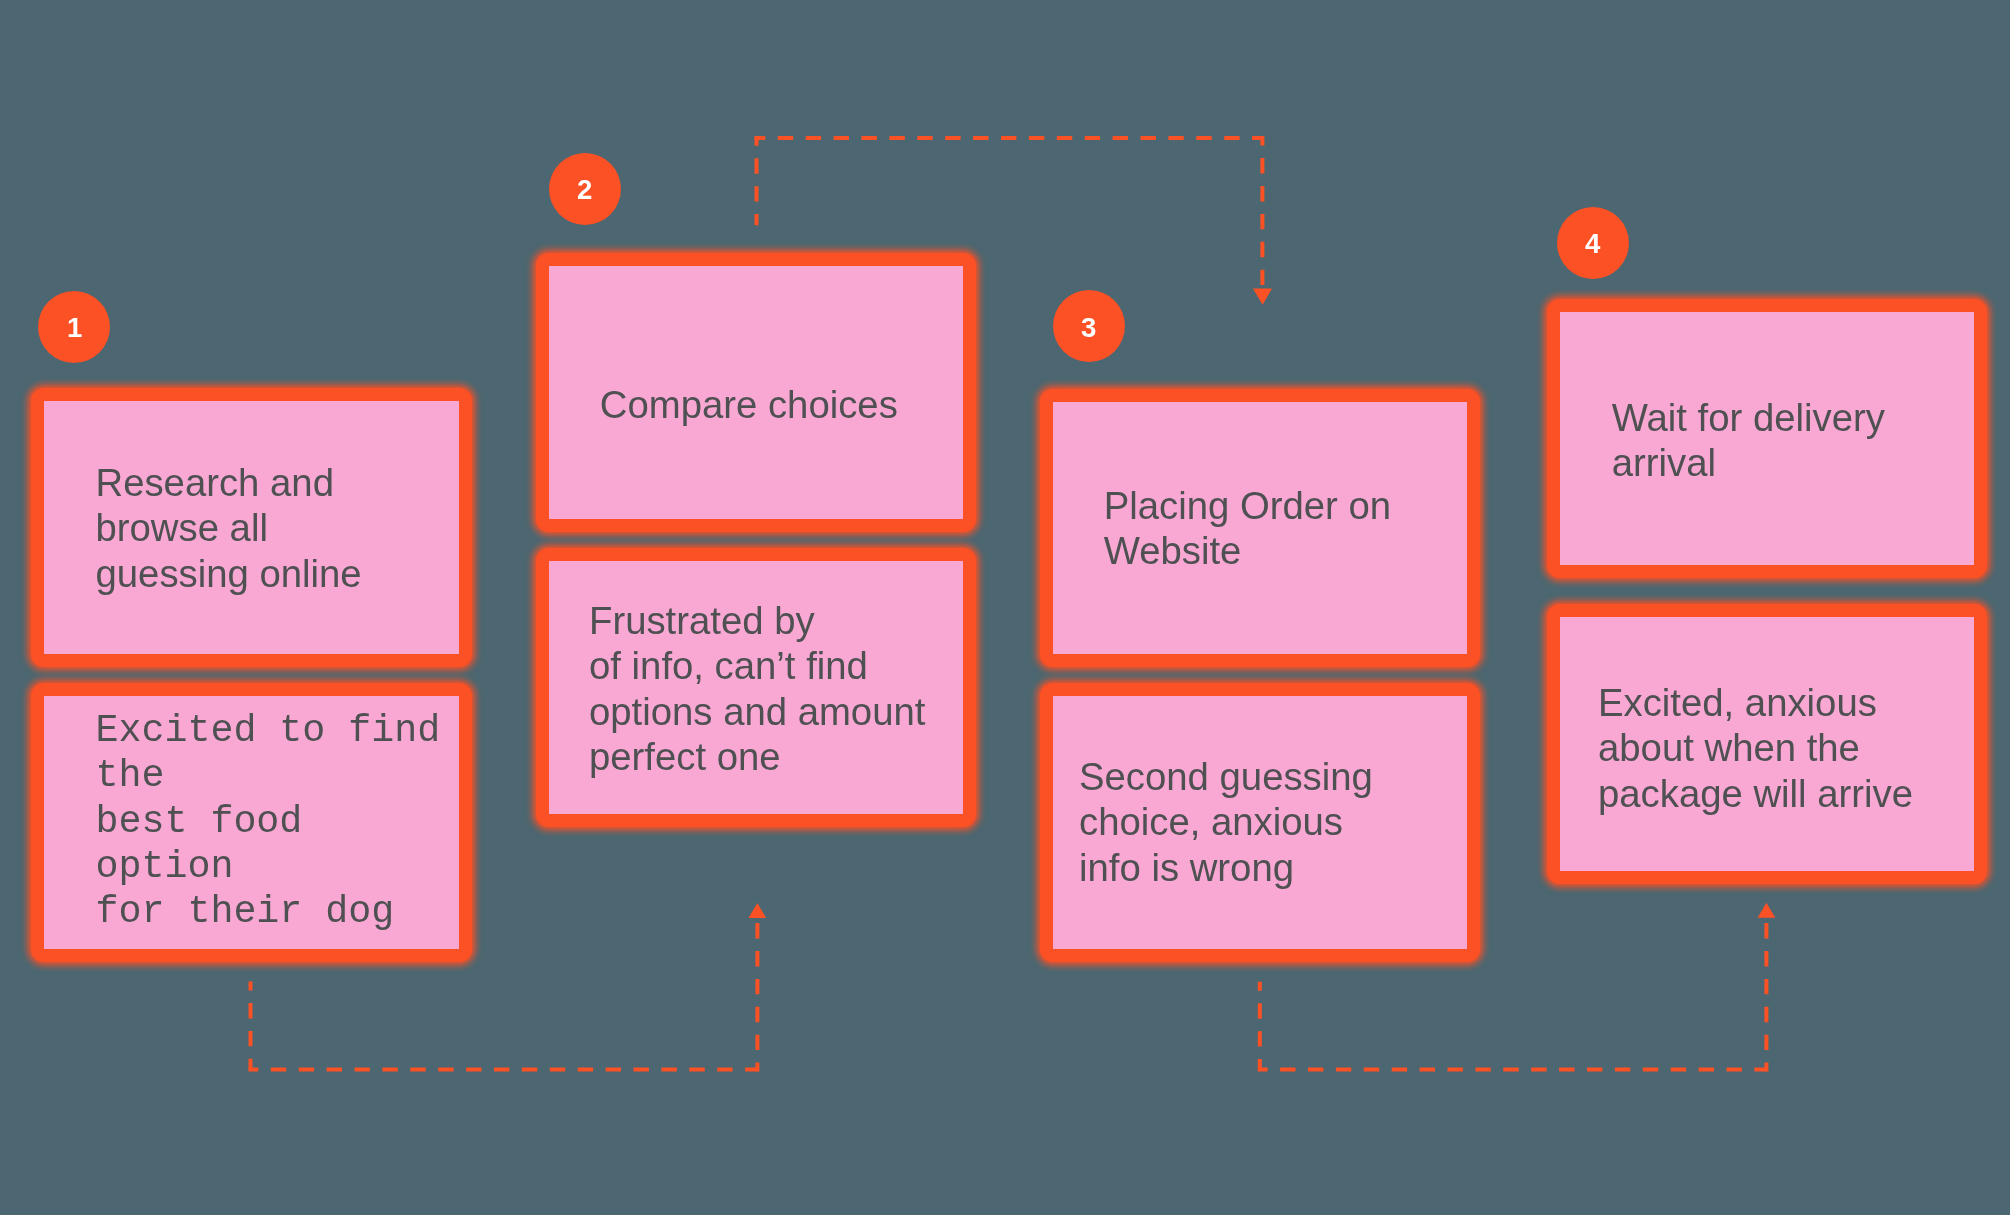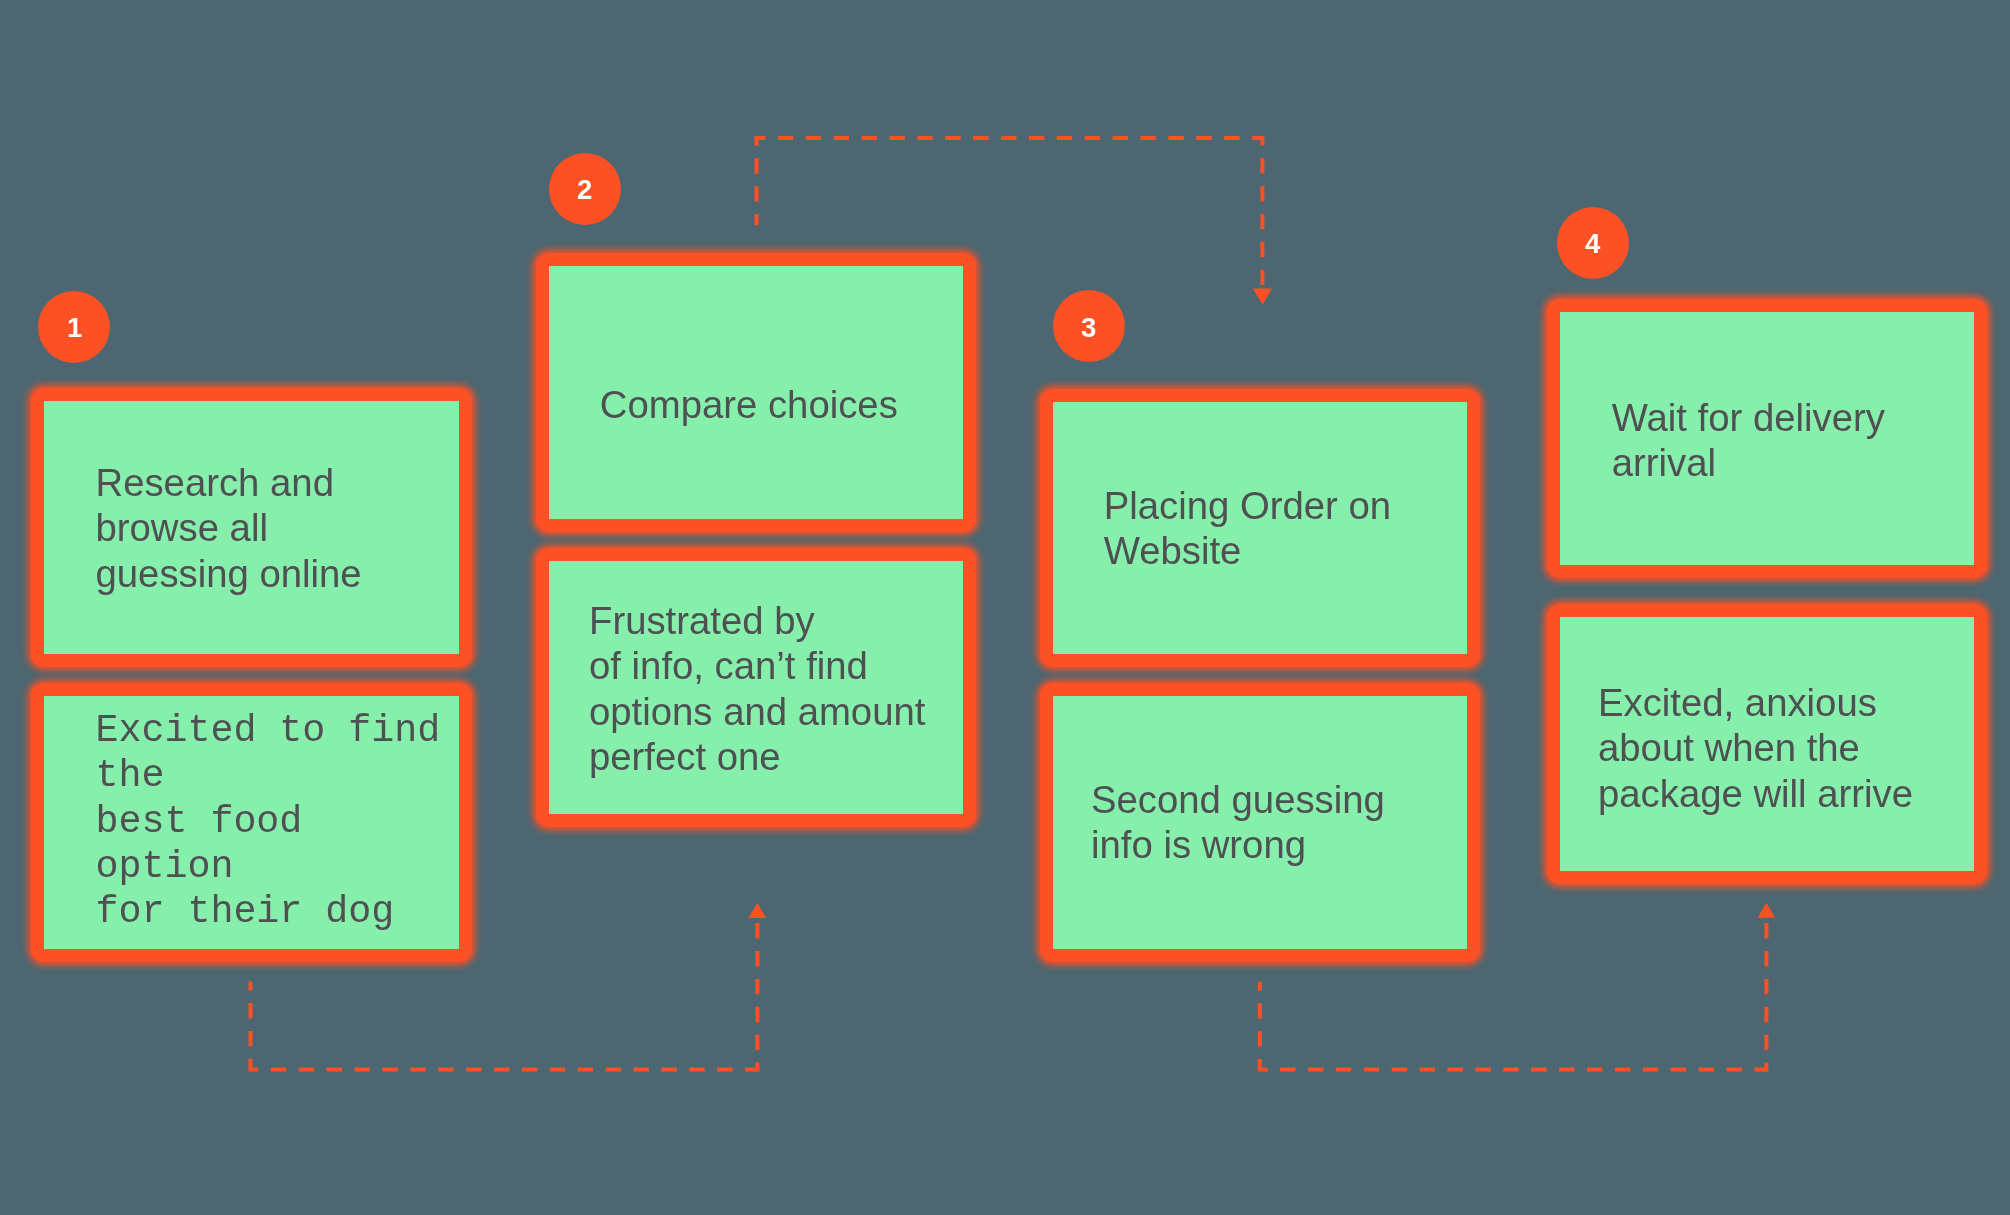--- a/index.html
+++ b/index.html
@@ -7,21 +7,21 @@
   body {
     width:2010px; height:1215px;
     background:#4c6771;
     font-family:"Liberation Sans", sans-serif;
     overflow:hidden;
   }
   .stage-canvas { position:relative; width:2010px; height:1215px; }
 
   .card {
     position:absolute;
-    background:#86efac;
+    background:#f9a8d4;
     border:13px solid #fc5025;
     border-radius:13px;
     box-sizing:content-box;
     box-shadow:0 0 7px 2.5px rgba(252,80,37,1);
     display:flex;
     align-items:center;
   }
   .card .txt {
     width:100%;
     box-sizing:border-box;
@@ -118,22 +118,23 @@
         <span class="ln">perfect one</span>
       </div>
     </div>
     <div class="card" style="left:1039.8px;top:388.5px;width:414.2px;height:252.8px;">
       <div class="txt left" style="padding-left:50.7px;transform:translateY(0.0px);">
         <span class="ln">Placing Order on</span>
         <span class="ln">Website</span>
       </div>
     </div>
     <div class="card" style="left:1039.8px;top:682.7px;width:414.2px;height:253.3px;">
-      <div class="txt left" style="padding-left:38px;transform:translateY(0.3px);">
+      <div class="txt left" style="padding-left:26px;transform:translateY(0.3px);">
         <span class="ln">Second guessing</span>
+        <span class="ln">choice, anxious</span>
         <span class="ln">info is wrong</span>
       </div>
     </div>
     <div class="card" style="left:1547.0px;top:298.6px;width:414.0px;height:253.5px;">
       <div class="txt left" style="padding-left:51.8px;transform:translateY(1.9px);">
         <span class="ln">Wait for delivery</span>
         <span class="ln">arrival</span>
       </div>
     </div>
     <div class="card" style="left:1547.0px;top:604.0px;width:414.0px;height:254.0px;">

